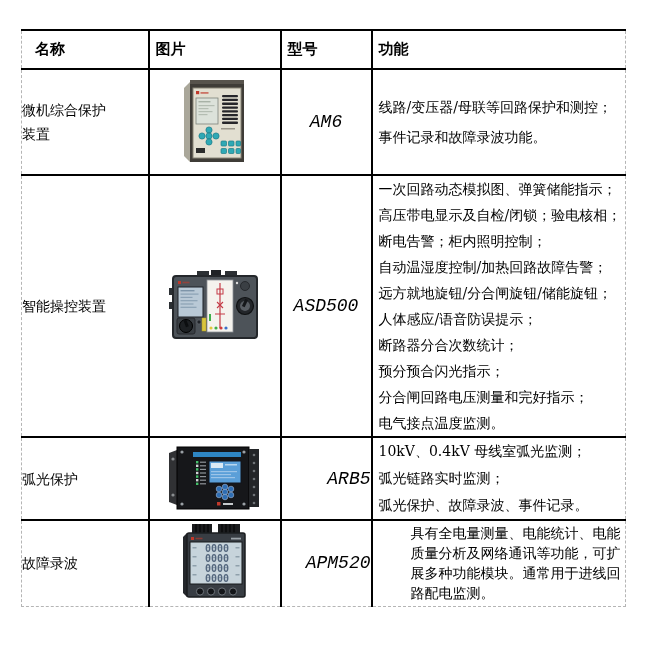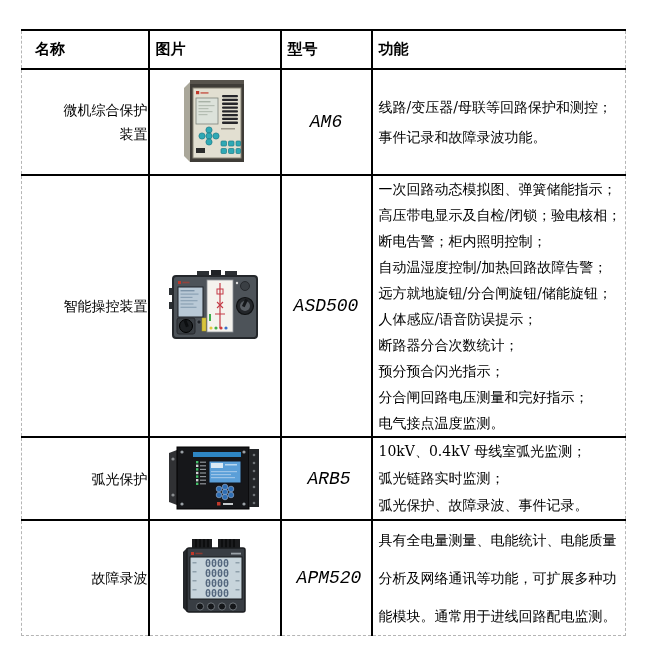--- a/index.html
+++ b/index.html
@@ -19,32 +19,32 @@
   .product-table tr > *:last-child  { border-right:1px dashed #b5b5b5; }
   .product-table tr.last-row > *    { border-bottom:1px dashed #b5b5b5; }
   .product-table thead th           { border-top:2px solid #000; }
 
   .product-table thead th {
     font-family:"DejaVu Sans", sans-serif; font-weight:bold;
     font-size:15px; text-align:left; padding-left:6px; height:37px;
   }
   .product-table thead th.h-name { padding-left:13px; }
 
-  td.name-cell  { text-align:right; font-size:14px; line-height:24px; }
+  td.name-cell  { text-align:left; font-size:14px; line-height:24px; }
   td.pic-cell   { text-align:right; }
   td.model-cell { text-align:center; font-size:18px;
                   font-family:"Liberation Mono","DejaVu Sans Mono",monospace;font-style:italic; }
-  td.model-cell.left { text-align:center; padding-left:6px; }
+  td.model-cell.left { text-align:right; padding-left:6px; }
   td.func-cell  { text-align:left; font-size:14px; padding:0 4px 0 6px; }
 
   .fl       { white-space:nowrap; }
   .lh30 .fl { line-height:30px; }
   .lh26 .fl { line-height:26px; }
   .lh27 .fl { line-height:27px; }
-  .para     { line-height:38px; white-space:normal; }
+  .para     { line-height:20px; white-space:normal;margin-left:32px; }
 
   .dev { display:block; margin:0 auto; }
 </style>
 </head>
 <body>
 
 <div class="page">
   <table class="product-table">
     <colgroup>
       <col style="width:127px">

